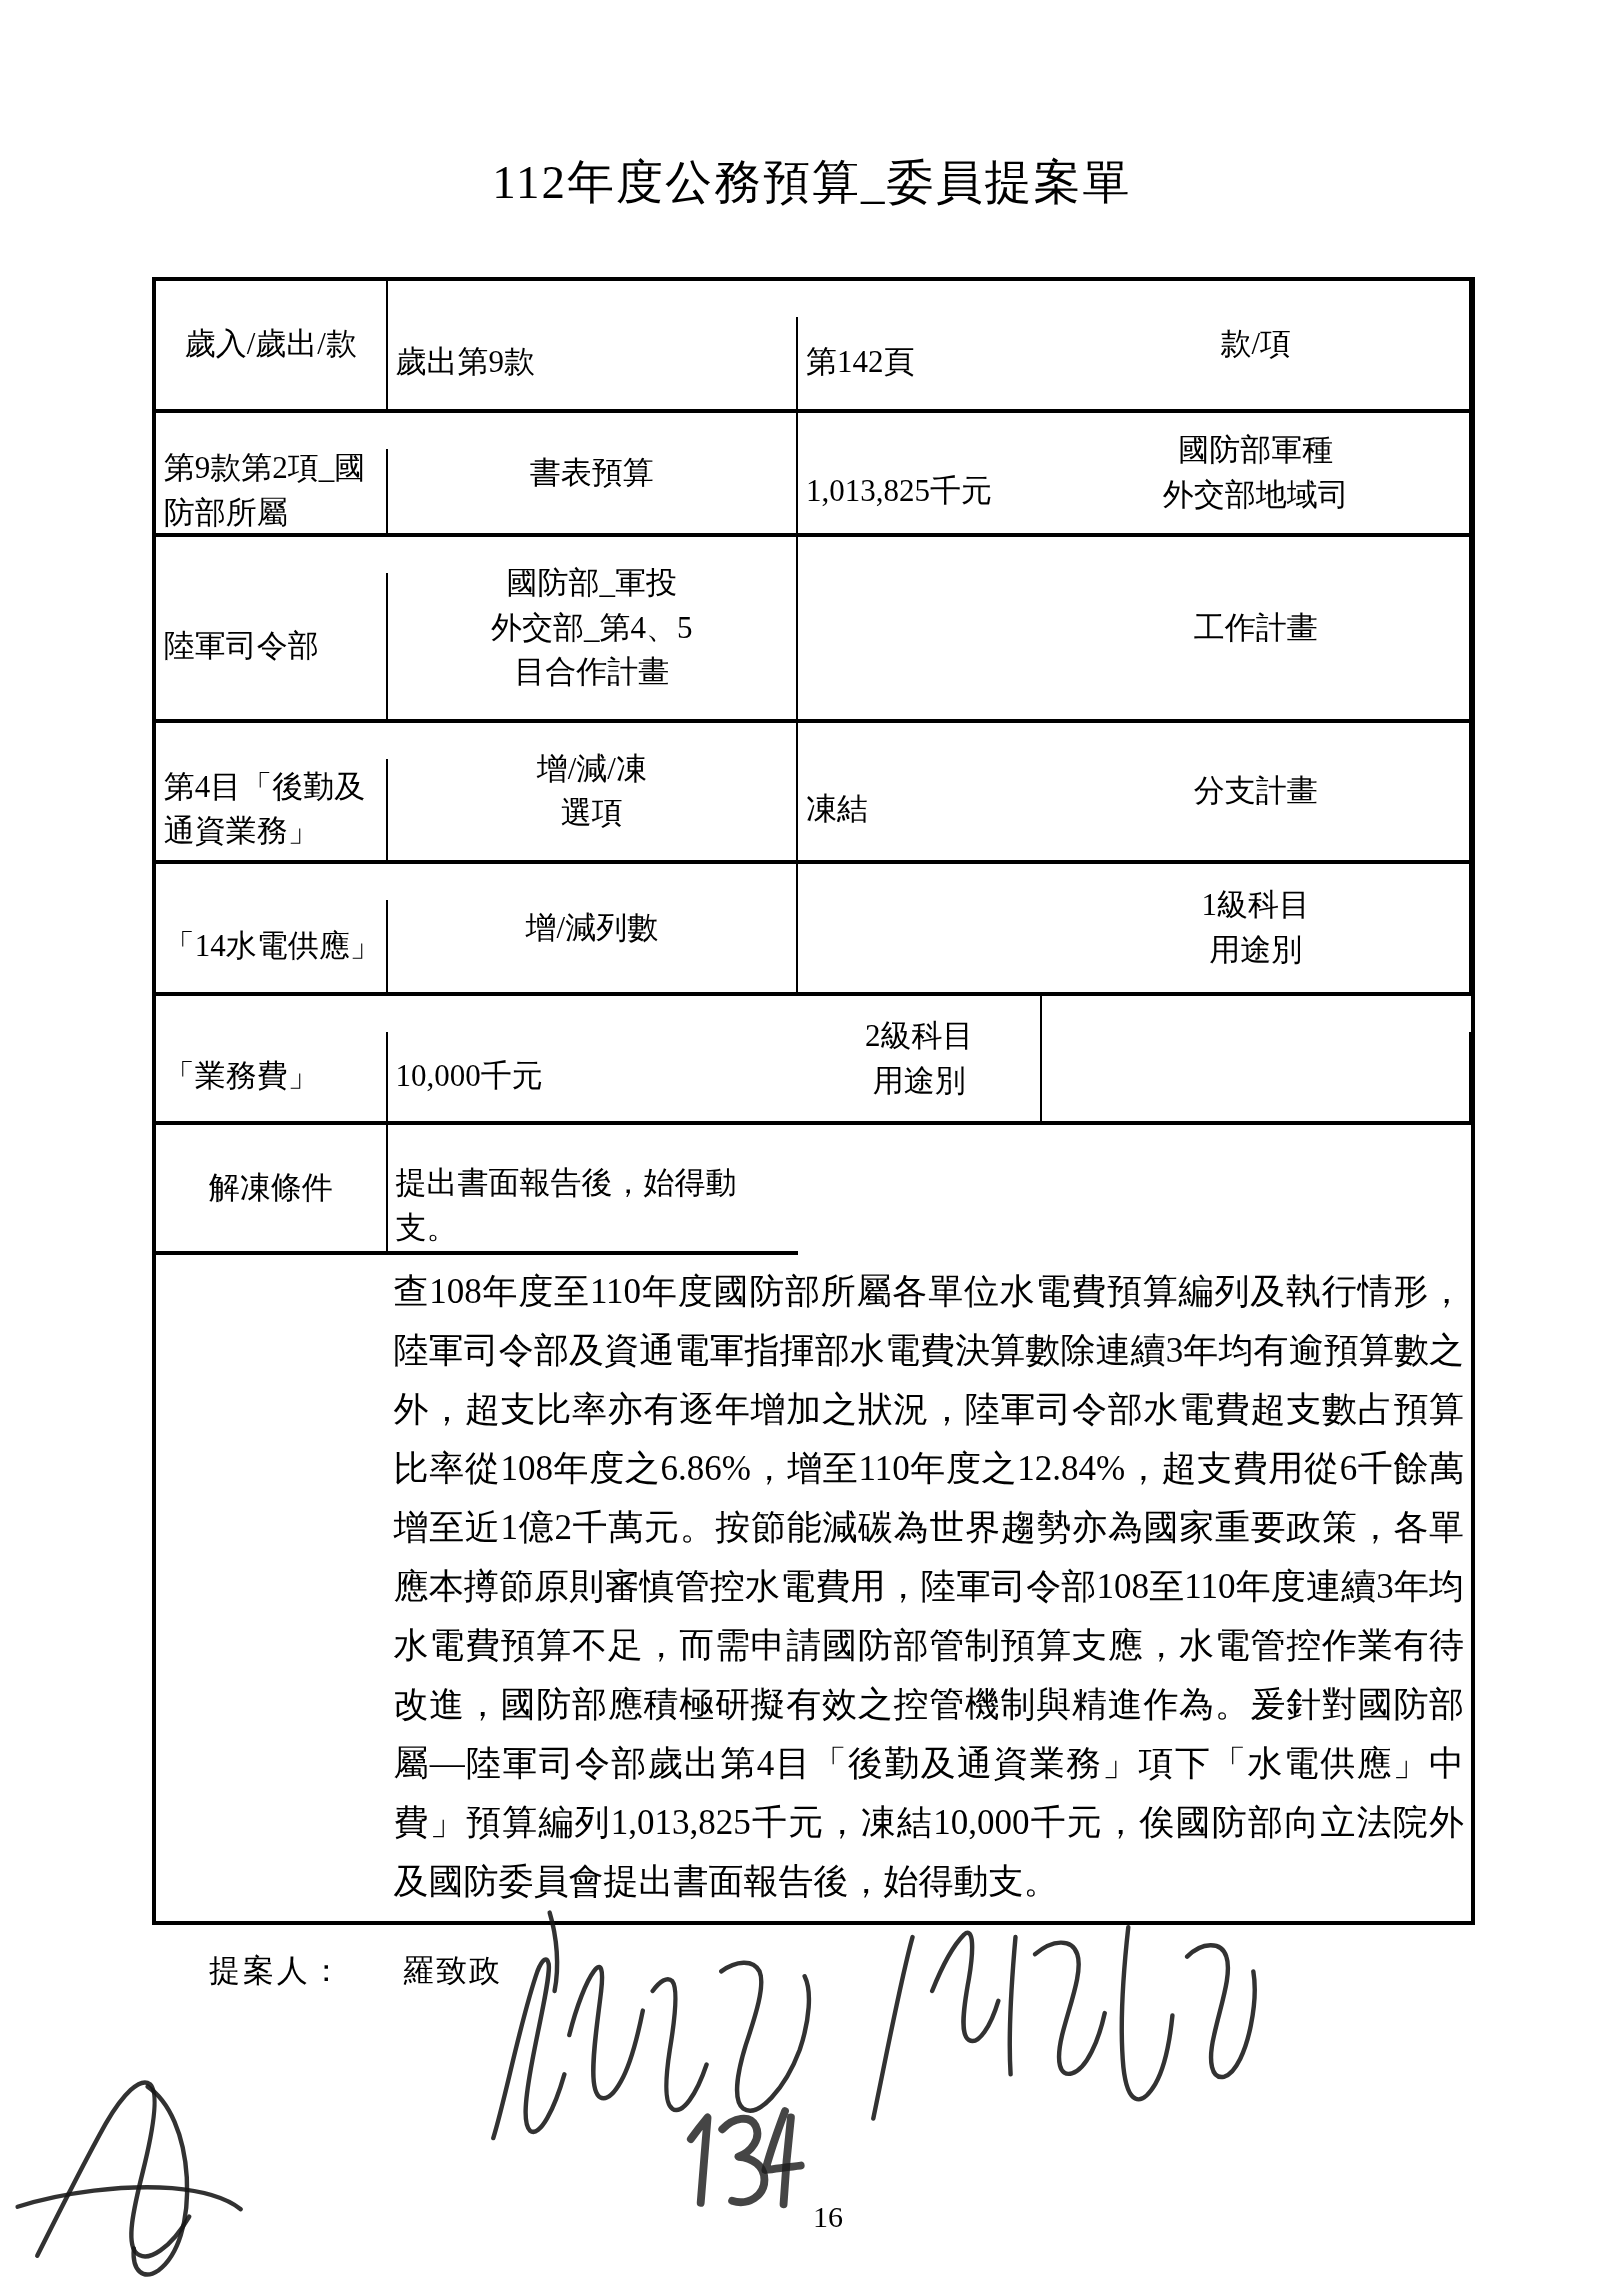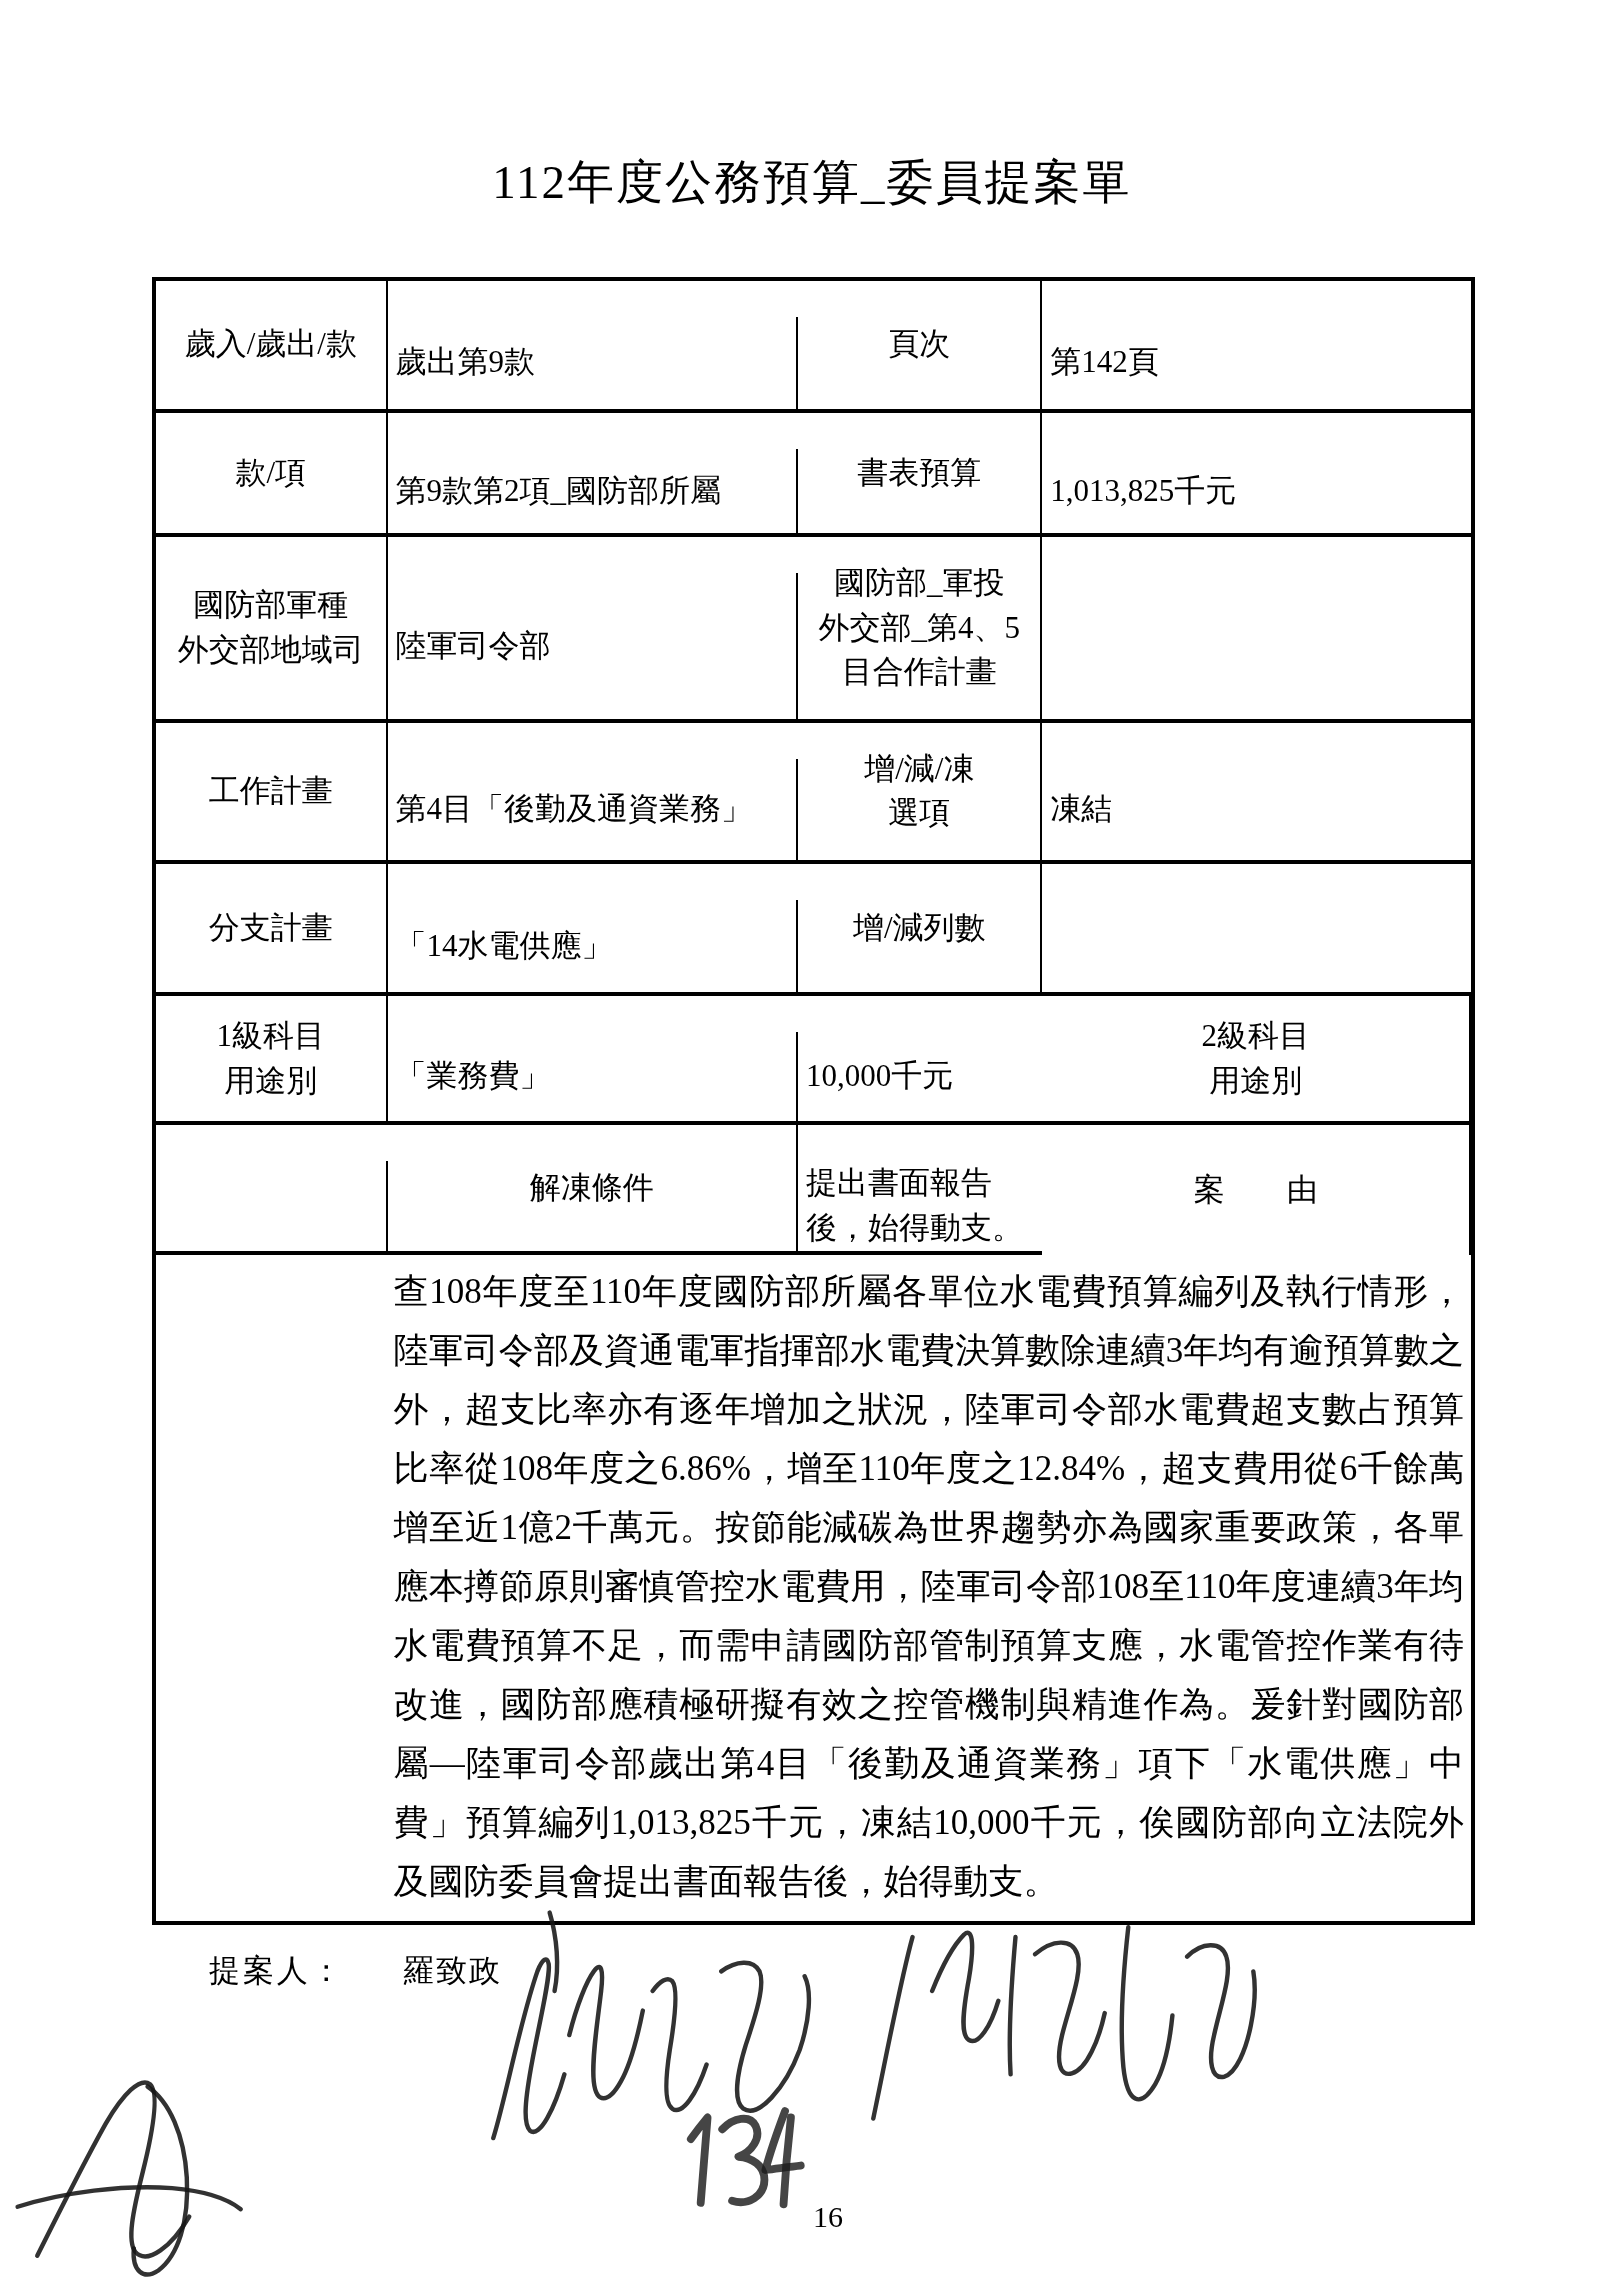--- a/index.html
+++ b/index.html
@@ -113,21 +113,20 @@
 </style>
 </head>
 <body>
 
 <div class="doc-title">112年度公務預算_委員提案單</div>
 
 <div class="budget-table">
 
   <div class="cell">歲入/歲出/款</div>
   <div class="cell value">歲出第9款</div>
-  <div class="cell">頁次</div>
   <div class="cell value col-last">第142頁</div>
 
   <div class="cell">款/項</div>
   <div class="cell value">第9款第2項_國防部所屬</div>
   <div class="cell">書表預算</div>
   <div class="cell value col-last">1,013,825千元</div>
 
   <div class="cell">國防部軍種
 外交部地域司</div>
   <div class="cell value">陸軍司令部</div>
@@ -151,21 +150,20 @@
 用途別</div>
   <div class="cell value">「業務費」</div>
   <div class="cell value col-last">10,000千元</div>
 
   <div class="cell">2級科目
 用途別</div>
   <div class="cell value"></div>
   <div class="cell">解凍條件</div>
   <div class="cell value col-last">提出書面報告後，始得動支。</div>
 
-  <div class="cell row-last">案　　由</div>
   <div class="case-text-cell row-last col-last">
     <div class="case-line">查108年度至110年度國防部所屬各單位水電費預算編列及執行情形，其中</div>
     <div class="case-line">陸軍司令部及資通電軍指揮部水電費決算數除連續3年均有逾預算數之情事</div>
     <div class="case-line">外，超支比率亦有逐年增加之狀況，陸軍司令部水電費超支數占預算數之</div>
     <div class="case-line">比率從108年度之6.86%，增至110年度之12.84%，超支費用從6千餘萬元暴</div>
     <div class="case-line">增至近1億2千萬元。按節能減碳為世界趨勢亦為國家重要政策，各單位自</div>
     <div class="case-line">應本撙節原則審慎管控水電費用，陸軍司令部108至110年度連續3年均因</div>
     <div class="case-line">水電費預算不足，而需申請國防部管制預算支應，水電管控作業有待檢討</div>
     <div class="case-line">改進，國防部應積極研擬有效之控管機制與精進作為。爰針對國防部所</div>
     <div class="case-line">屬—陸軍司令部歲出第4目「後勤及通資業務」項下「水電供應」中「業務</div>

